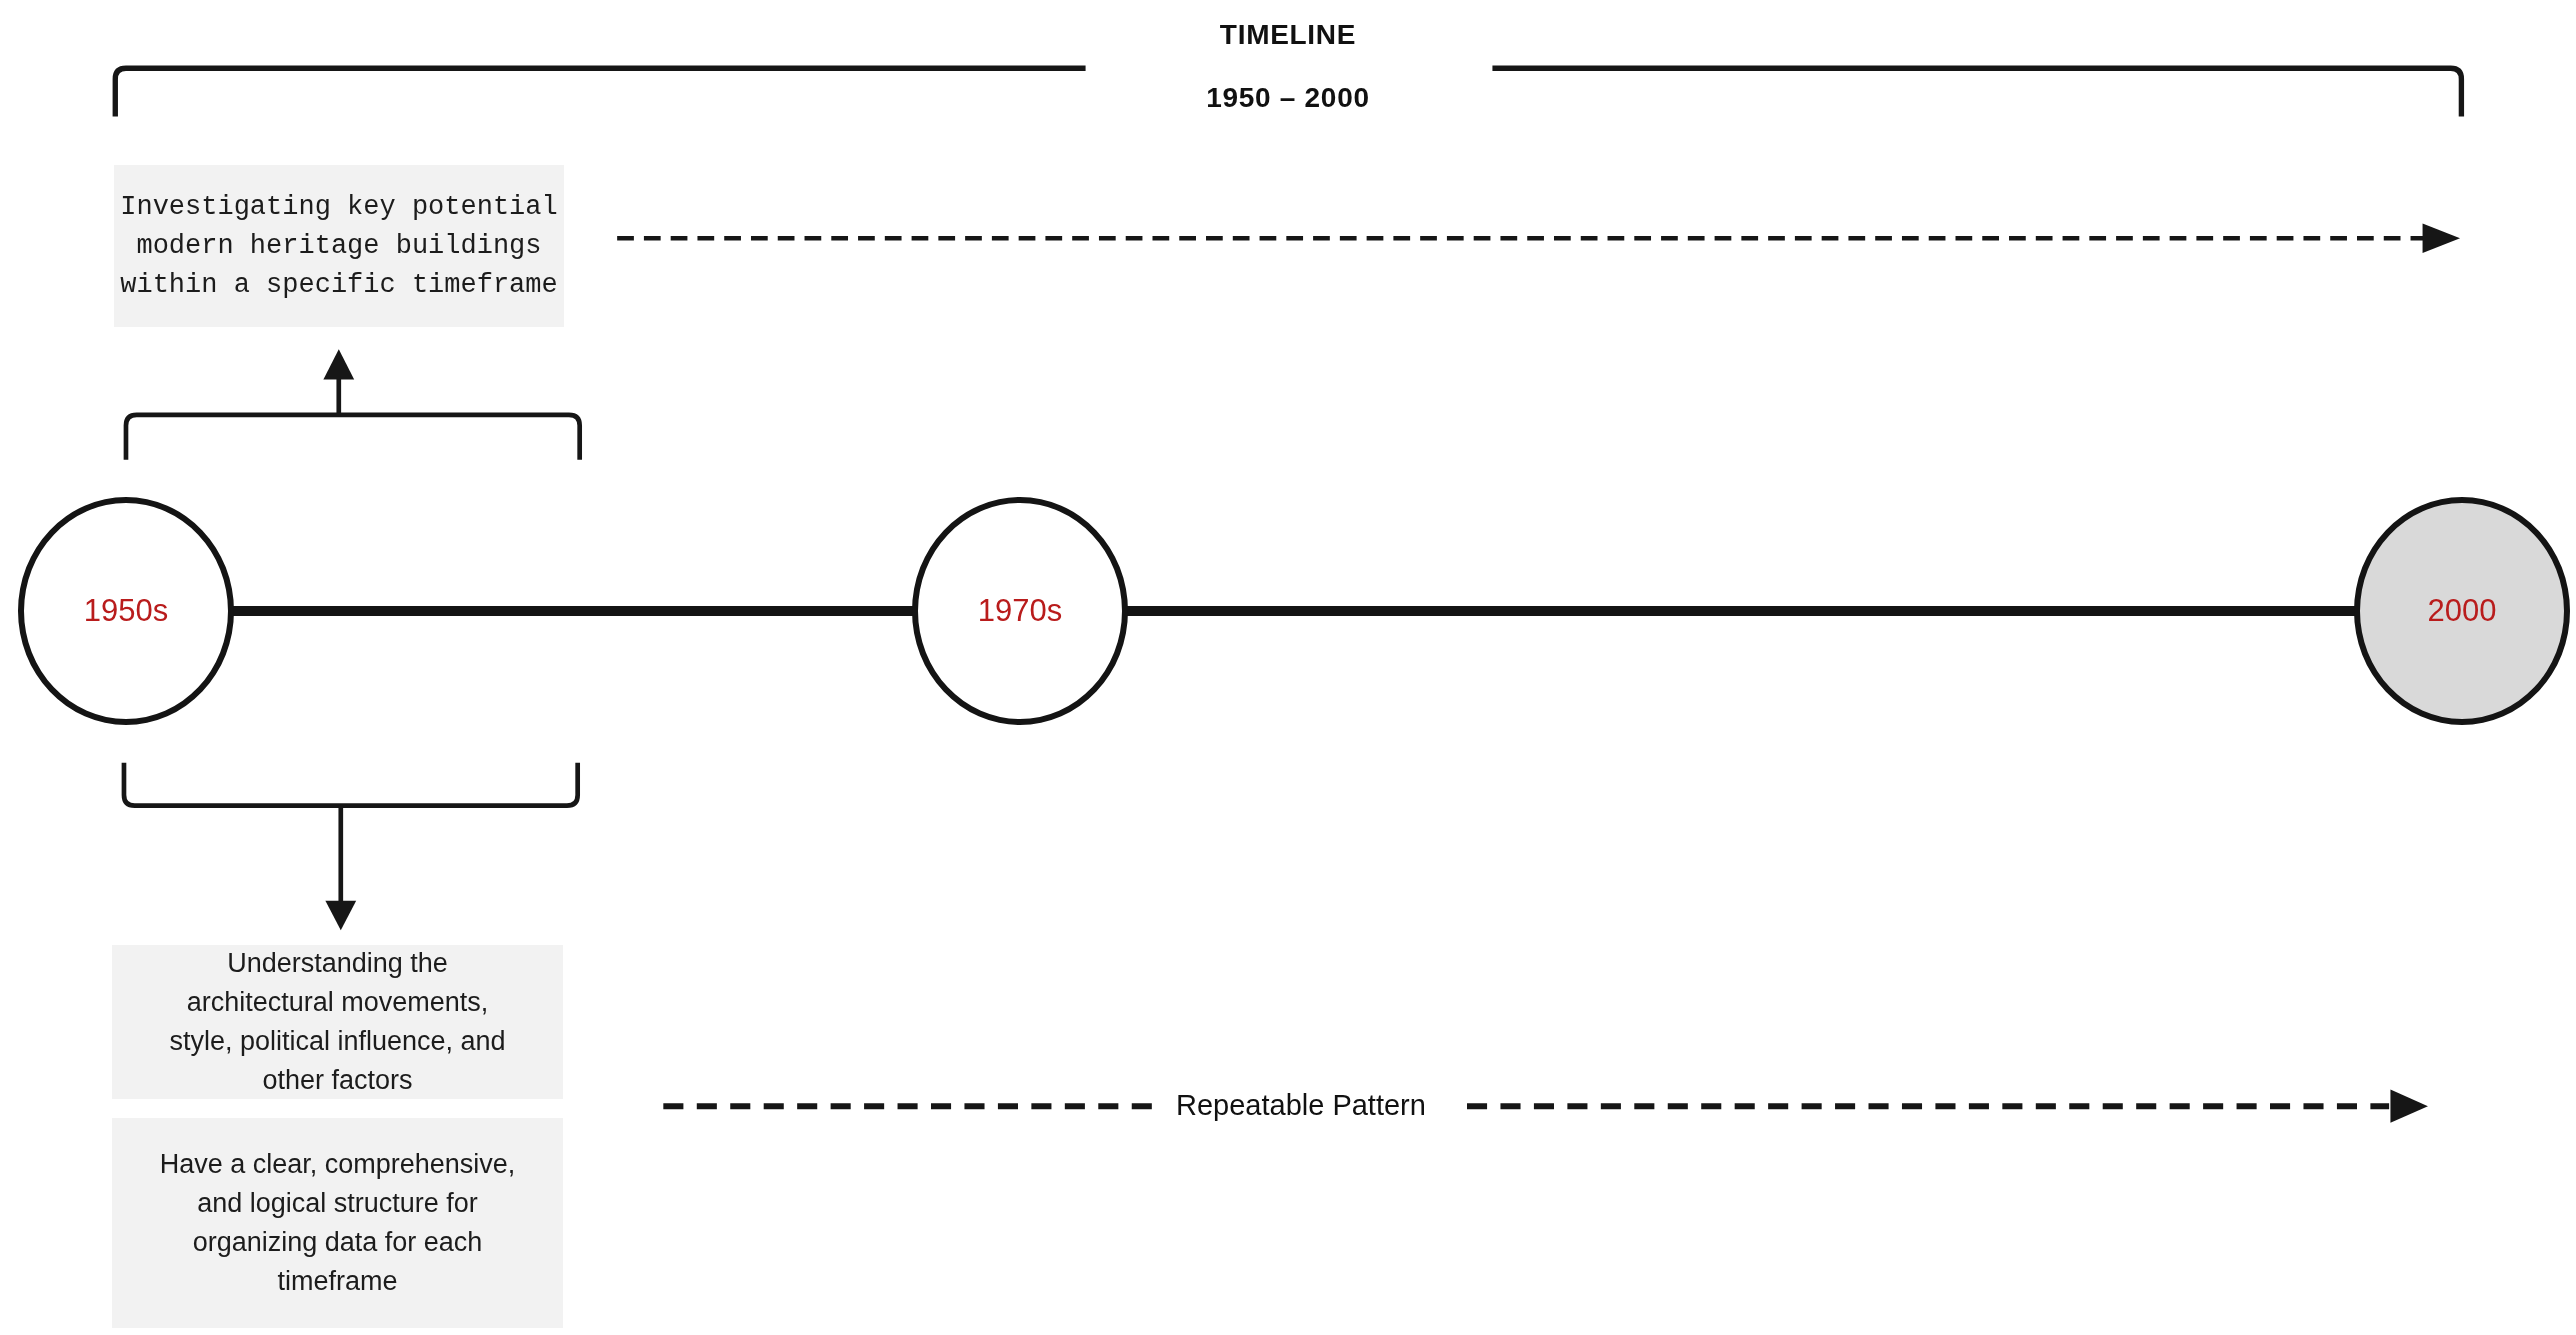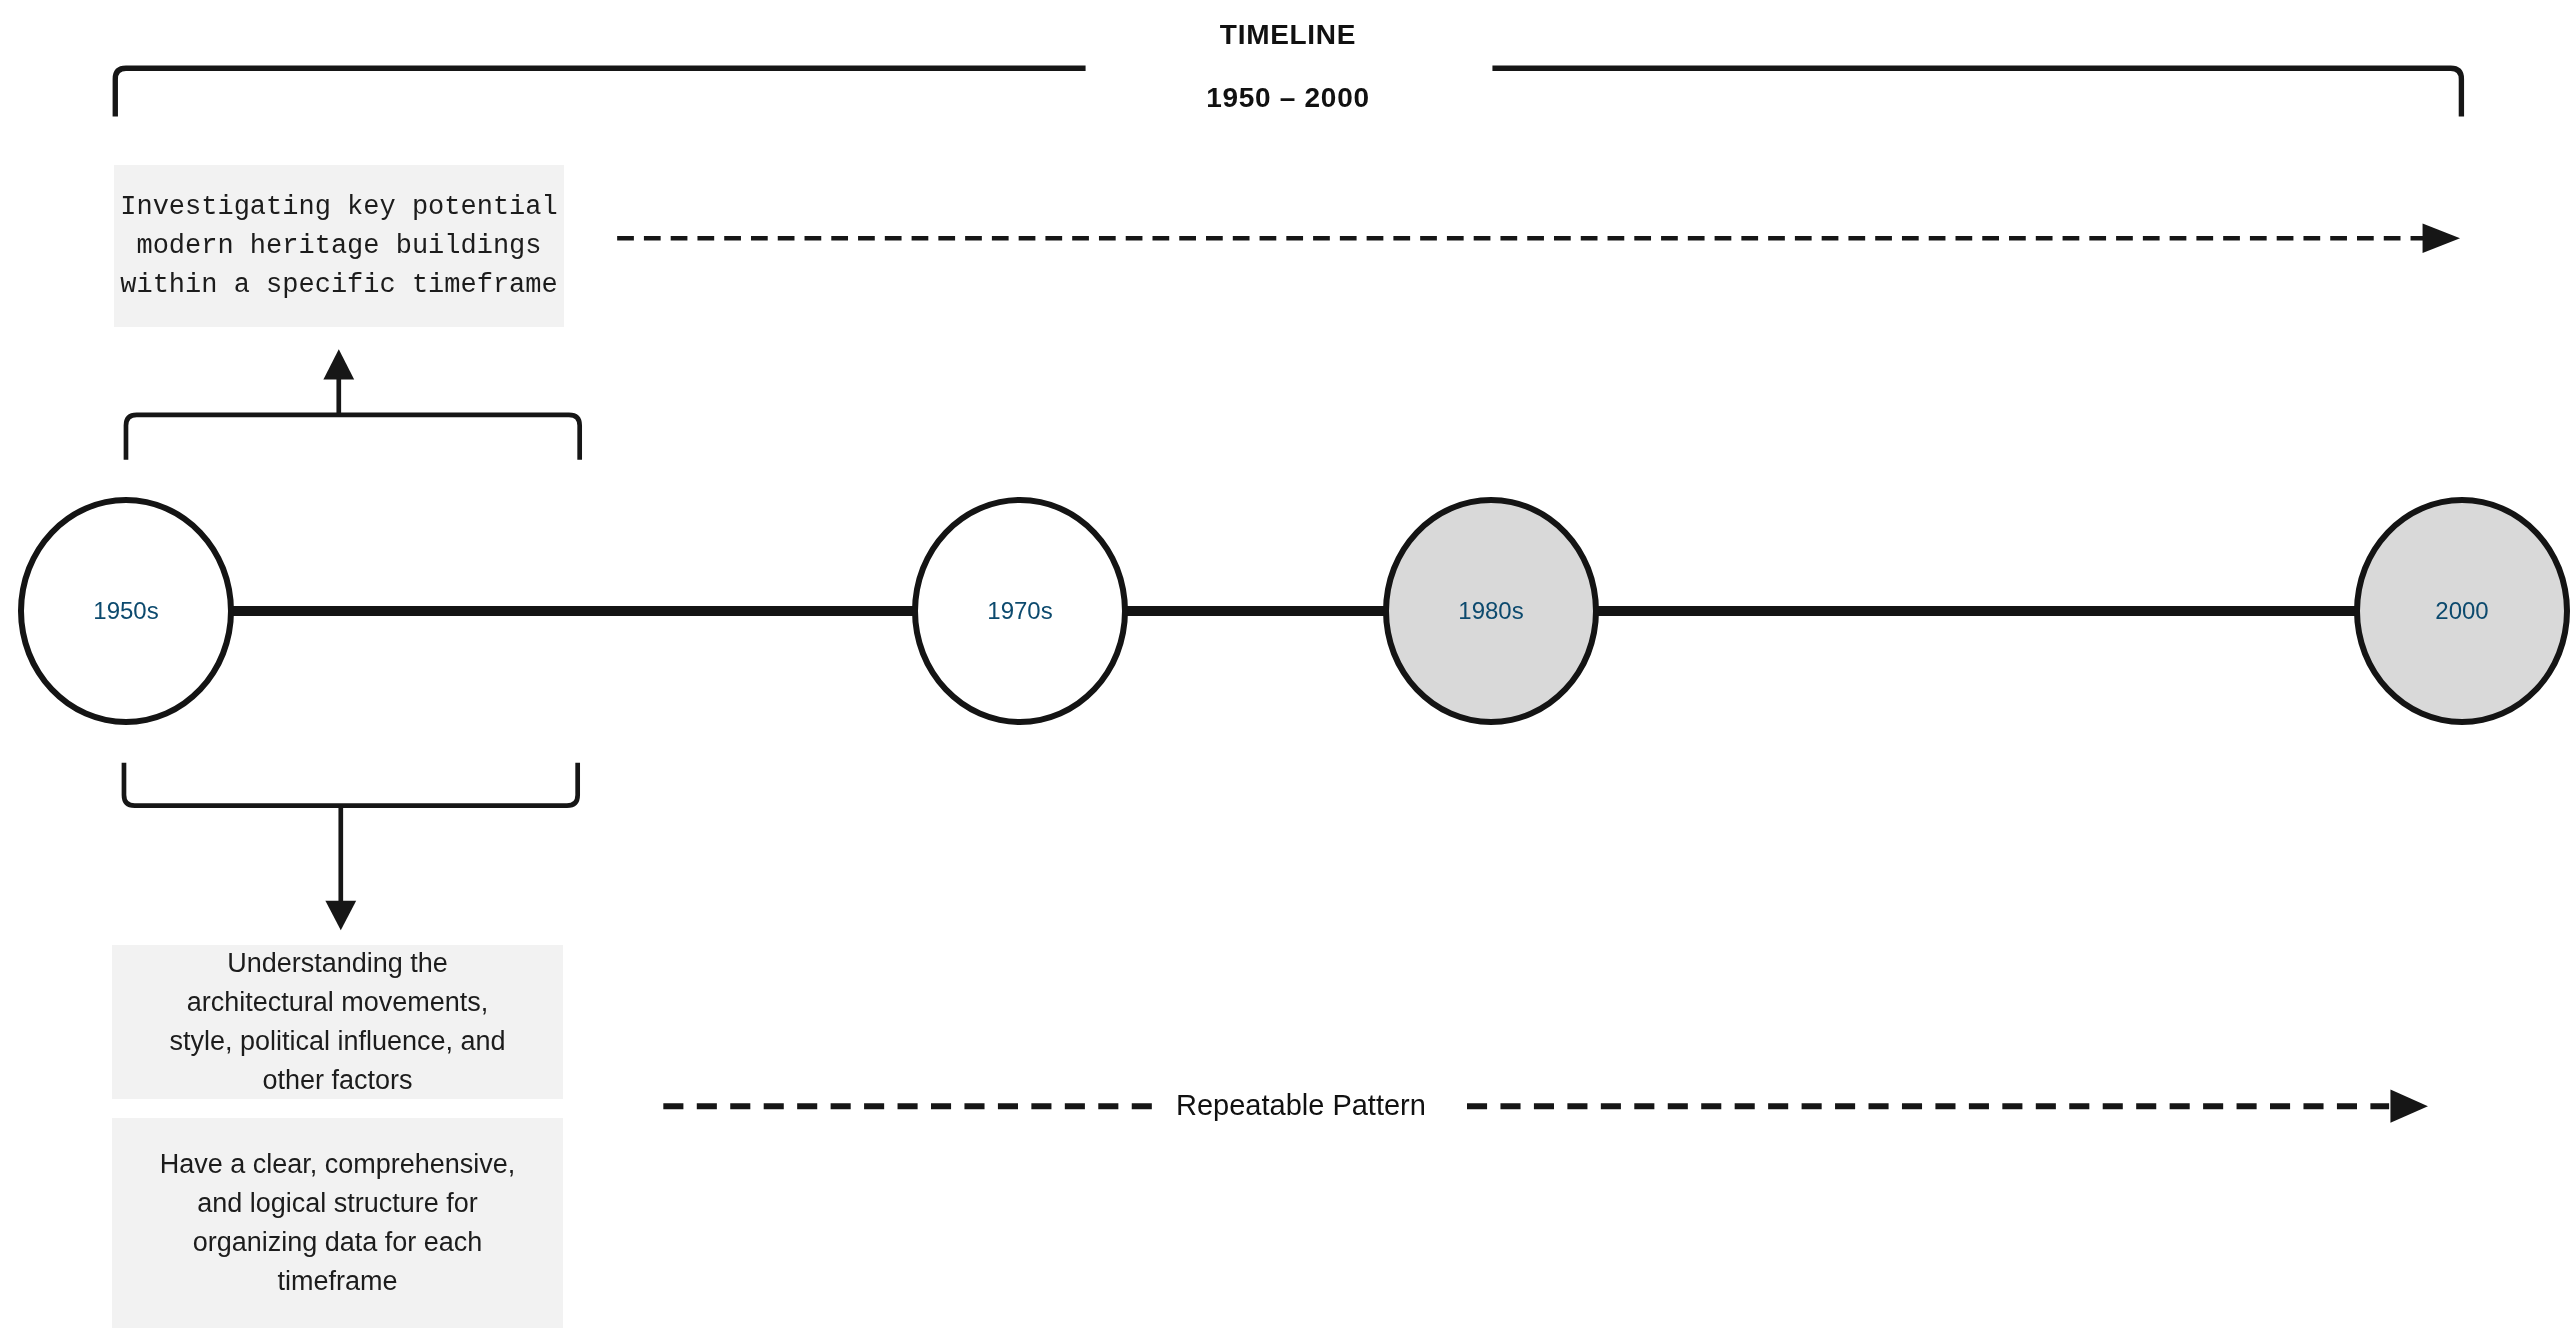--- a/index.html
+++ b/index.html
@@ -33,21 +33,21 @@
   .box-bottom1{left:112px;top:945px;width:451px;height:154px;}
   .box-bottom2{left:112px;top:1118px;width:451px;height:210px;}
   .node{
     position:absolute;
     width:216px;height:228px;top:497px;
     border:6px solid #141414;border-radius:50%;
     box-sizing:border-box;
     display:flex;align-items:center;justify-content:center;
     background:#ffffff;
   }
-  .node-label{font-size:24px;font-weight:500;color:#0c4a6e;}
+  .node-label{font-size:31px;font-weight:500;color:#b91c1c;}
   .repeat-label{
     position:absolute;left:1176px;top:1087px;width:268px;
     text-align:left;font-size:29px;line-height:37px;font-weight:400;color:#111111;
   }
 </style>
 </head>
 <body>
 
 <div class="stage">
 
@@ -86,23 +86,20 @@
 modern heritage buildings
 within a specific timeframe</div>
   </div>
 
   <div class="node" style="left: 18px; background: rgb(255, 255, 255);">
     <span class="node-label">1950s</span>
   </div>
   <div class="node" style="left: 912px; background: rgb(255, 255, 255);">
     <span class="node-label">1970s</span>
   </div>
-  <div class="node" style="left: 1383px; background: rgb(217, 217, 217);">
-    <span class="node-label">1980s</span>
-  </div>
   <div class="node" style="left: 2354px; background: rgb(217, 217, 217);">
     <span class="node-label">2000</span>
   </div>
 
   <div class="gray-box box-bottom2" style="background: rgb(242, 242, 242);">
     <div class="box-text">Have a clear, comprehensive,
 and logical structure for
 organizing data for each
 timeframe</div>
   </div>

